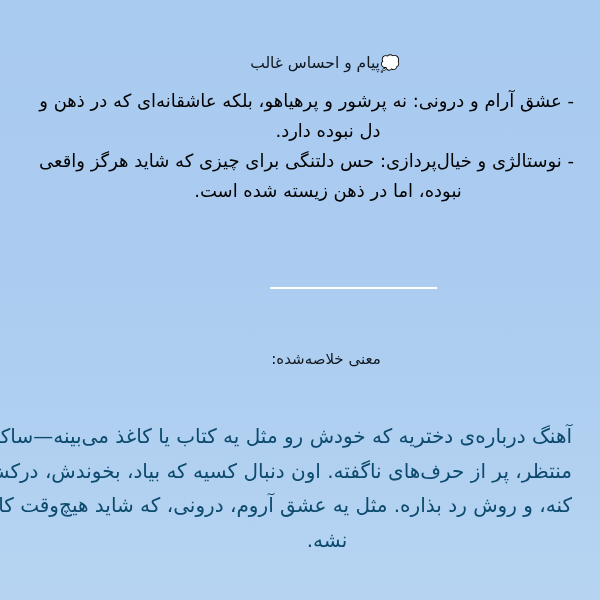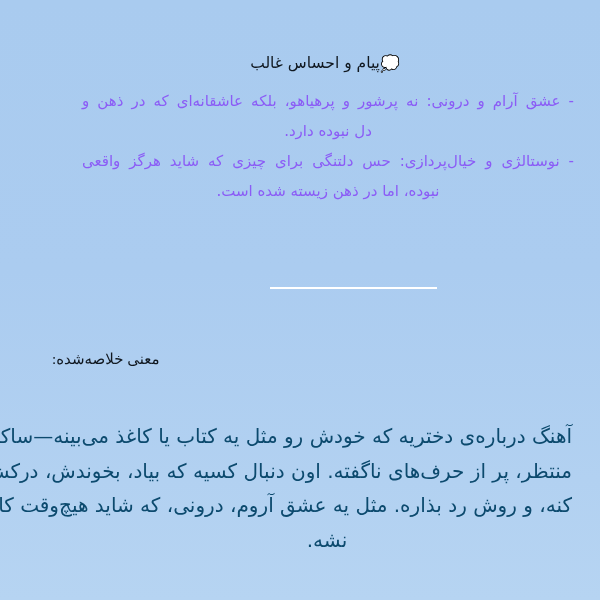--- a/index.html
+++ b/index.html
@@ -47,23 +47,23 @@
   
   .bullets {
     position: absolute;
     top: 86px;
     left: 30px;
     right: 26px;
   }
   .bullet-row {
     display: block;
     text-align: center;
-    font-size: 15px;
+    font-size: 18px;
     line-height: 30px;
-    color: #8b5cf6;
+    color: #000000;
     margin-bottom: 0;
   }
   .bullet-row .bullet-first {
     display: block;
     text-align: justify;
     text-align-last: justify;
     white-space: nowrap;
   }
   .bullet-row .bullet-rest {
     display: block;
@@ -81,26 +81,25 @@
     border: 0;
     margin: 0;
   }
 
   
   .section-heading {
     position: absolute;
     top: 348px;
     left: 0;
     right: 0;
-    text-align: left;
+    text-align: center;
     font-size: 15px;
     line-height: 22px;
     color: #101820;
     white-space: nowrap;
-    font-family: Liberation Serif, serif;
   }
 
   
   .summary {
     position: absolute;
     top: 419px;
     left: 30px;
     right: 28px;
   }
   .summary-line {

